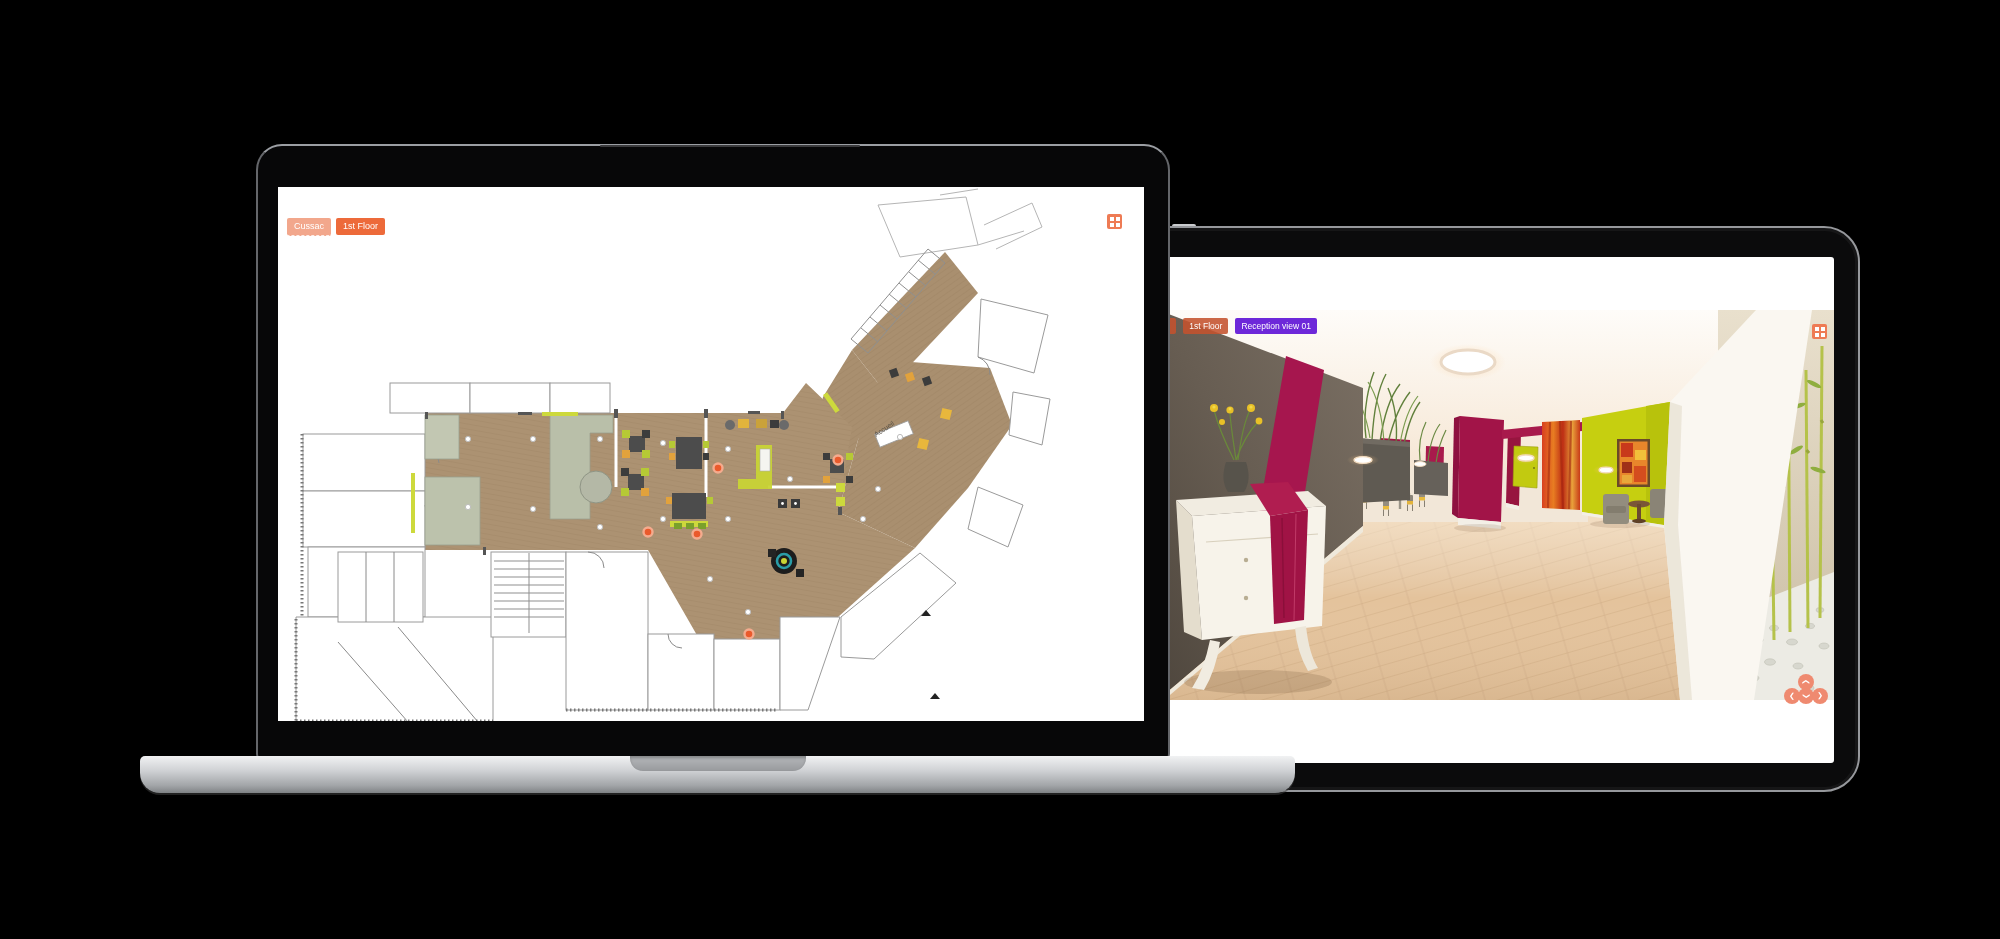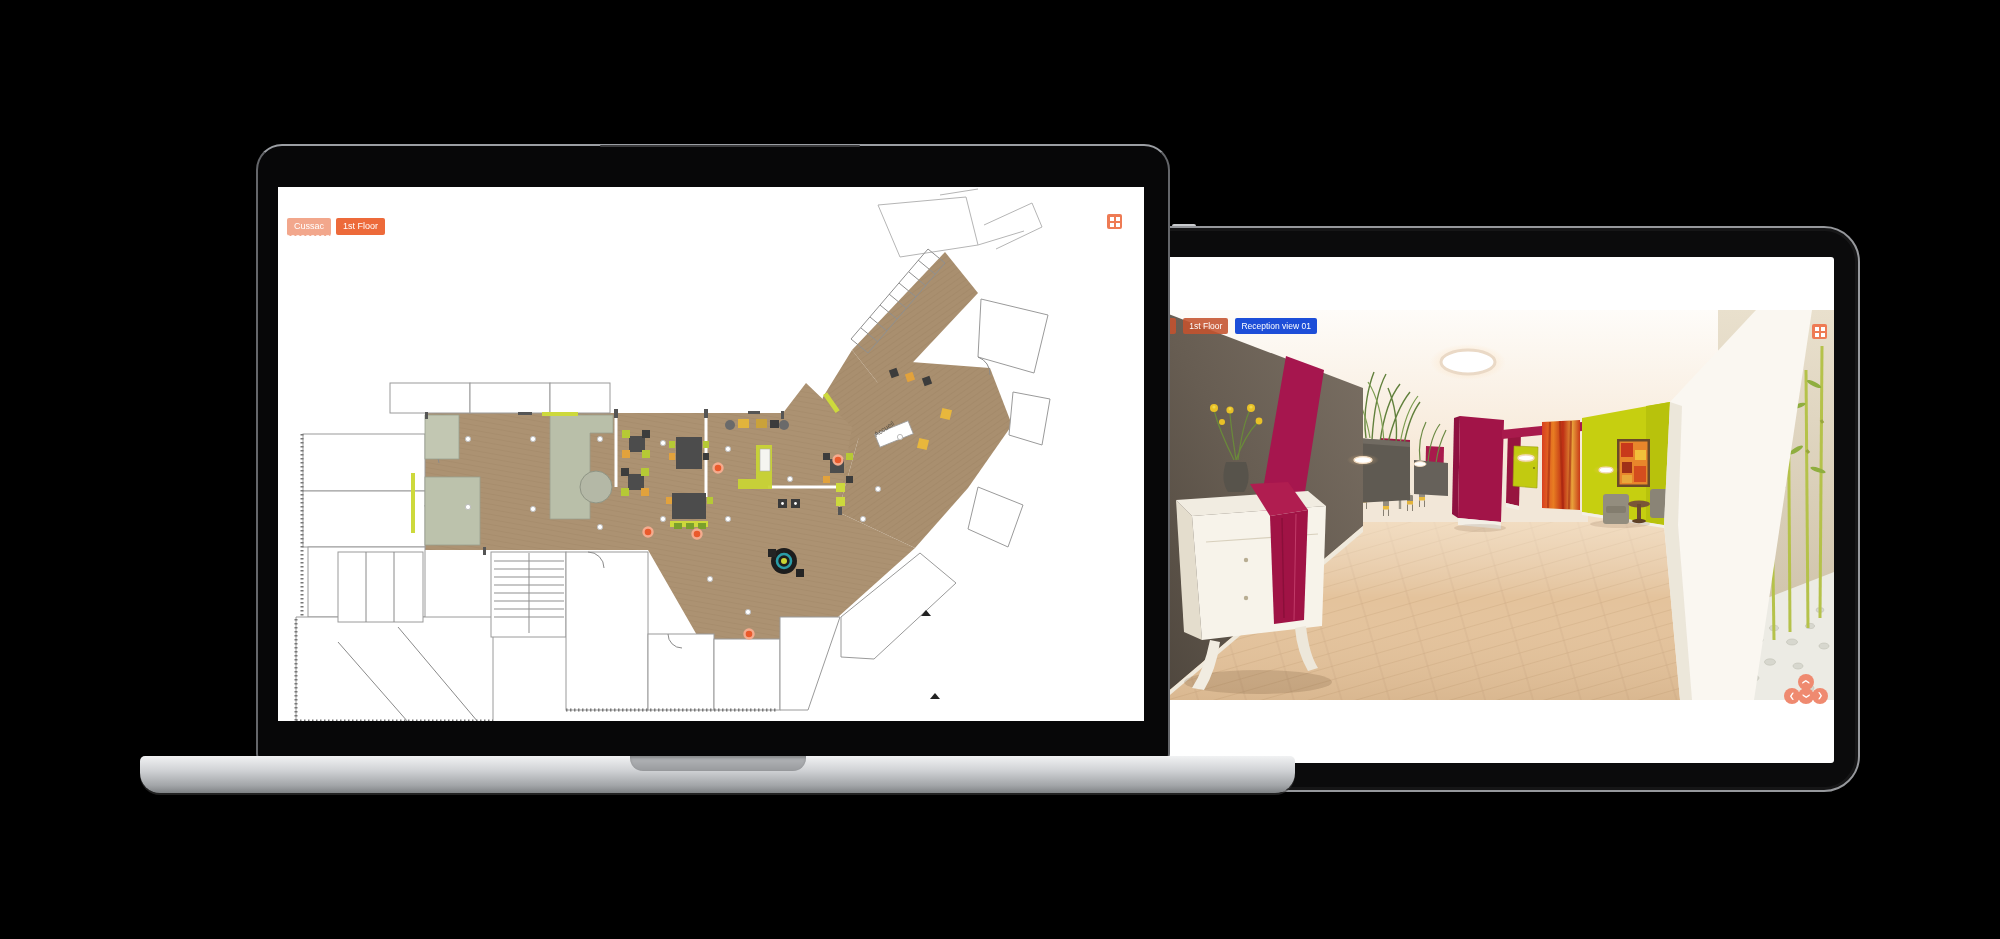--- a/index.html
+++ b/index.html
@@ -12,21 +12,21 @@
     box-shadow:inset 0 0 0 3px #161617;}
   .tablet-top-btn{position:absolute;background:#c9cbce;border-radius:2px;z-index:1;height:4px;top:224px;}
   .tablet-screen{position:absolute;left:1158px;top:257px;width:676px;height:506px;
     background:#fff;border-radius:3px;z-index:1;}
   .scene-svg{position:absolute;left:0;top:53px;width:676px;height:390px;display:block;}
 
   .tab-toolbar{position:absolute;left:-22px;top:61px;display:flex;gap:7px;z-index:3;}
   .tb-btn{height:16px;line-height:16px;padding:0 6px;font-size:8.5px;color:#fff;
     border-radius:2px;white-space:nowrap;cursor:pointer;}
   .tb-btn.muted{background:rgba(196,82,45,0.88);}
-  .tb-btn.solid{background:#1d4ed8;}
+  .tb-btn.solid{background:#6d28d9;}
 
   .grid-icon{position:absolute;width:15px;height:15px;background:#ee7b54;border-radius:2px;cursor:pointer;}
   .grid-icon i{position:absolute;width:4px;height:4px;background:#fff;}
   .grid-icon i:nth-child(1){left:2.5px;top:2.5px}.grid-icon i:nth-child(2){right:2.5px;top:2.5px}
   .grid-icon i:nth-child(3){left:2.5px;bottom:2.5px}.grid-icon i:nth-child(4){right:2.5px;bottom:2.5px}
 
   .dpad-btn{position:absolute;width:16px;height:16px;border-radius:50%;background:#ef8a70;
     color:#fff;font-size:7px;display:flex;align-items:center;justify-content:center;
     cursor:pointer;z-index:4;}
   .rot-up{transform:rotate(90deg)}.rot-down{transform:rotate(-90deg)}.rot-right{transform:rotate(180deg)}

